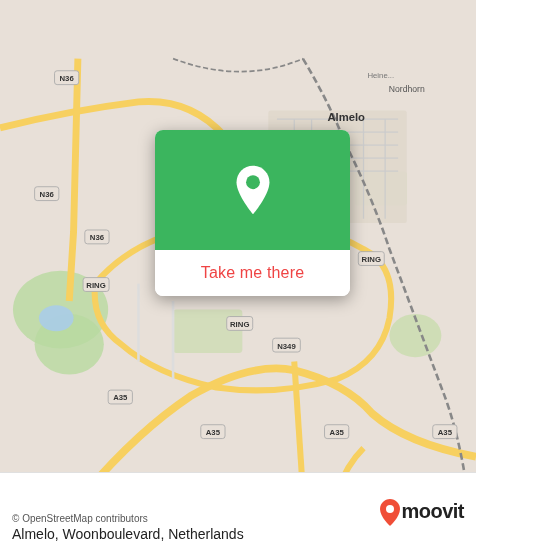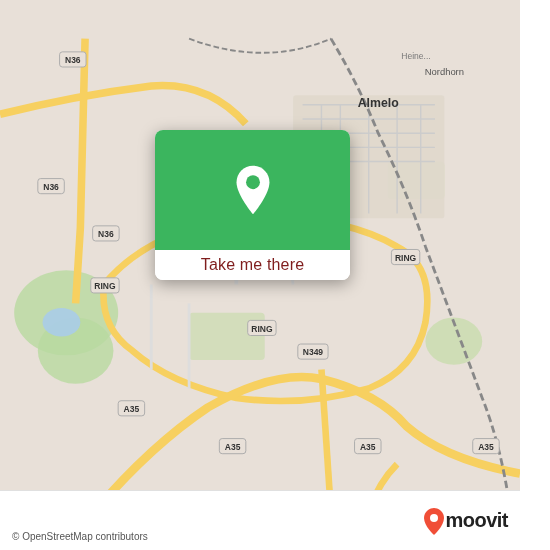--- a/index.html
+++ b/index.html
@@ -6,21 +6,21 @@
 
     body {
       width: 550px;
       height: 550px;
       overflow: hidden;
       font-family: Arial, sans-serif;
       position: relative;
     }
 
     #map-container {
-      width: 520px;
+      width: 476px;
       height: 550px;
       position: relative;
       background-color: #e8e0d8;
       overflow: hidden;
     }
 
     
     #map-svg {
       position: absolute;
       top: 0; left: 0;
@@ -49,26 +49,26 @@
     }
 
     #location-pin-icon {
       width: 52px;
       height: 52px;
     }
 
     #take-me-there-btn {
       display: block;
       width: 100%;
-      padding: 6px 10px;
+      padding: 14px 10px;
       background: white;
       border: none;
       font-size: 16px;
       font-weight: 500;
-      color: #7f1d1d;
+      color: #ef4444;
       cursor: pointer;
       text-align: center;
       letter-spacing: 0.01em;
     }
 
     
     #bottom-bar {
       position: absolute;
       bottom: 0;
       left: 0;
@@ -220,20 +220,21 @@
         <path d="M26 2C15.5 2 7 10.5 7 21c0 14.5 19 37 19 37s19-22.5 19-37C45 10.5 36.5 2 26 2z" fill="white"></path>
         <circle cx="26" cy="21" r="8" fill="#3bb55e"></circle>
       </svg>
     </div>
     <button id="take-me-there-btn">Take me there</button>
   </div>
 
   <div id="bottom-bar">
     <div id="bottom-left">
       <span id="osm-attribution">© OpenStreetMap contributors</span>
+      <span id="location-name">Almelo, Woonboulevard, Netherlands</span>
     </div>
     <div id="moovit-logo">
       <svg id="moovit-pin" viewBox="0 0 22 28" xmlns="http://www.w3.org/2000/svg" width="22" height="28">
         <path d="M11 1C5.5 1 1 5.5 1 11c0 8 10 17 10 17s10-9 10-17C21 5.5 16.5 1 11 1z" fill="#f04e37"></path>
         <circle cx="11" cy="11" r="4" fill="white"></circle>
       </svg>
       <span id="moovit-text" style="font-size:20px;font-weight:bold;color:#222;letter-spacing:-0.5px;">moovit</span>
     </div>
   </div>
 </div>

